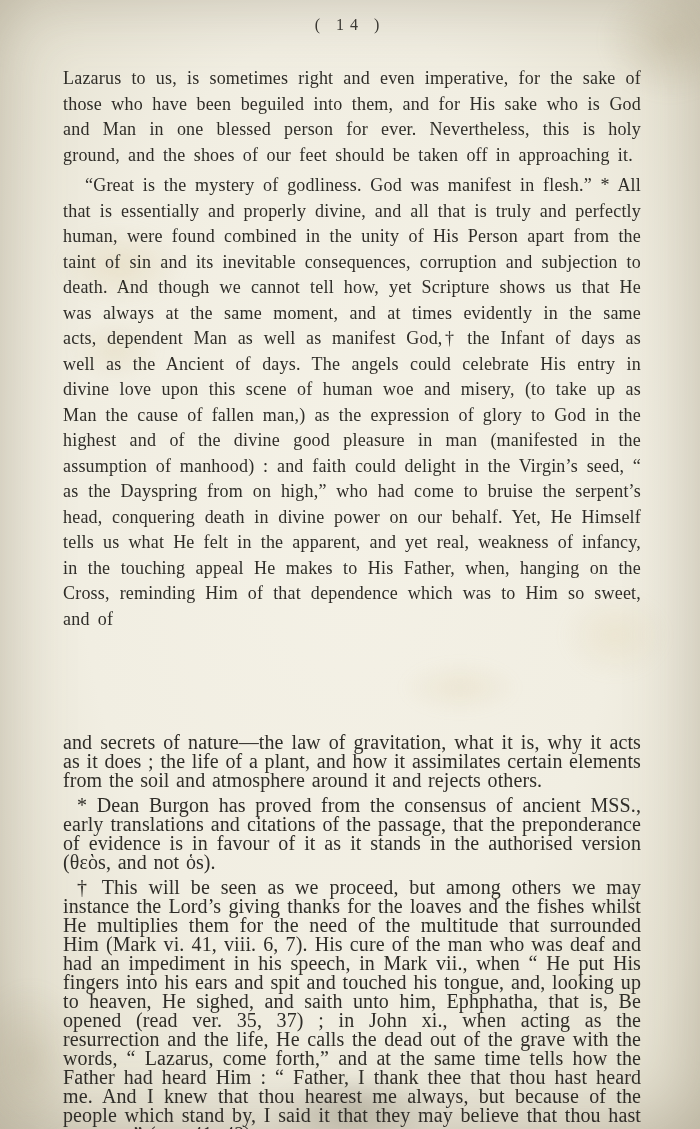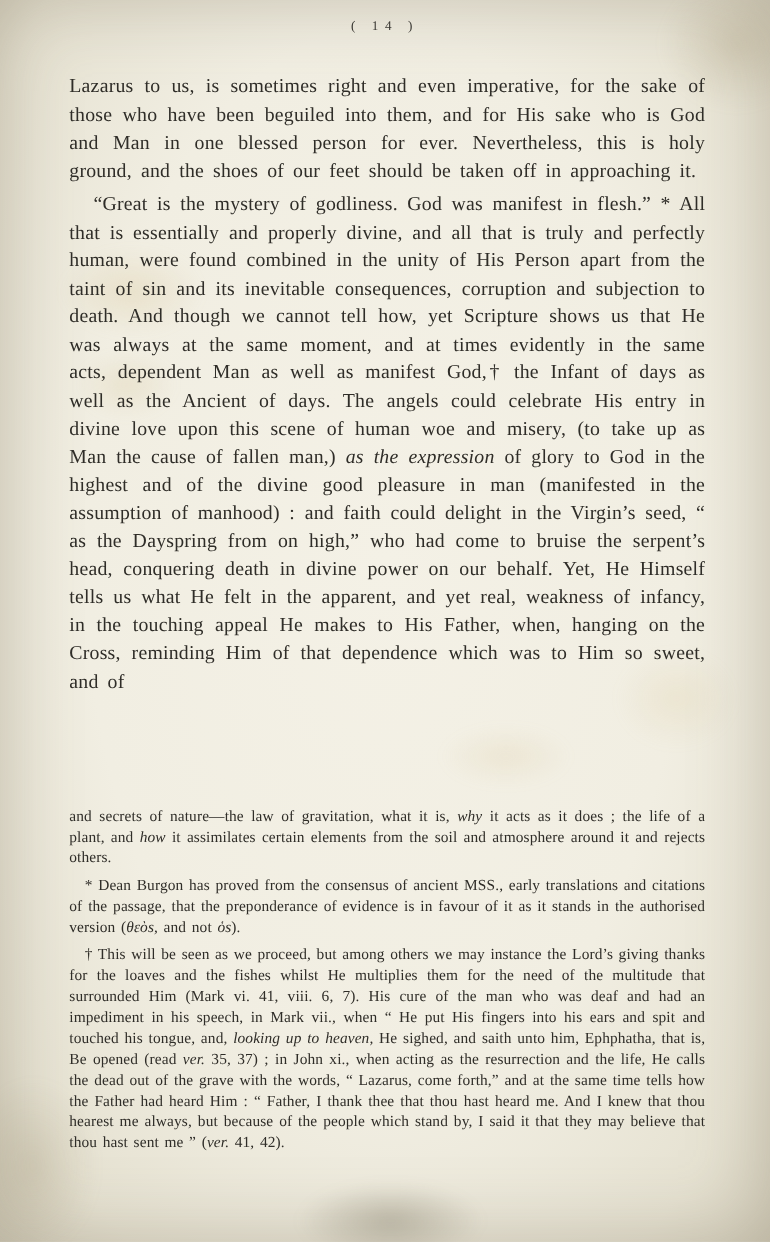--- a/index.html
+++ b/index.html
@@ -42,21 +42,21 @@
              background: radial-gradient(ellipse, rgba(205,180,120,0.15), rgba(205,180,120,0) 70%); }
   .stain-g { left: -30px; top: 980px;  width: 120px; height: 160px;
              background: radial-gradient(ellipse, rgba(140,125,90,0.18), rgba(140,125,90,0) 70%); }
 
   .page-number {
     position: absolute;
     top: 16px;
     left: 0;
     width: 100%;
     text-align: center;
-    font-size: 12px;
+    font-size: 16px;
     letter-spacing: 6px;
     color: #3a3833;
   }
 
   .main-text {
     position: absolute;
     left: 63px;
     top: 66px;
     width: 578px;
   }
@@ -71,29 +71,29 @@
   .main-text p.indent { text-indent: 22px; margin-top: 5px; }
 
   .footnotes {
     position: absolute;
     left: 63px;
     top: 733px;
     width: 578px;
   }
   .footnotes p {
     margin: 0 0 6px 0;
-    font-size: 14px;
+    font-size: 20px;
     line-height: 19px;
     text-align: justify;
     word-spacing: 1.5px;
     letter-spacing: 0.1px;
   }
   .footnotes p.indent { text-indent: 14px; }
 
-  .seg-italic { font-style: italic; }
+  .seg-italic { }
 </style>
 </head>
 <body>
 
 <div class="page">
 
   <div class="stain stain-a"></div>
   <div class="stain stain-b"></div>
   <div class="stain stain-c"></div>
   <div class="stain stain-d"></div>

